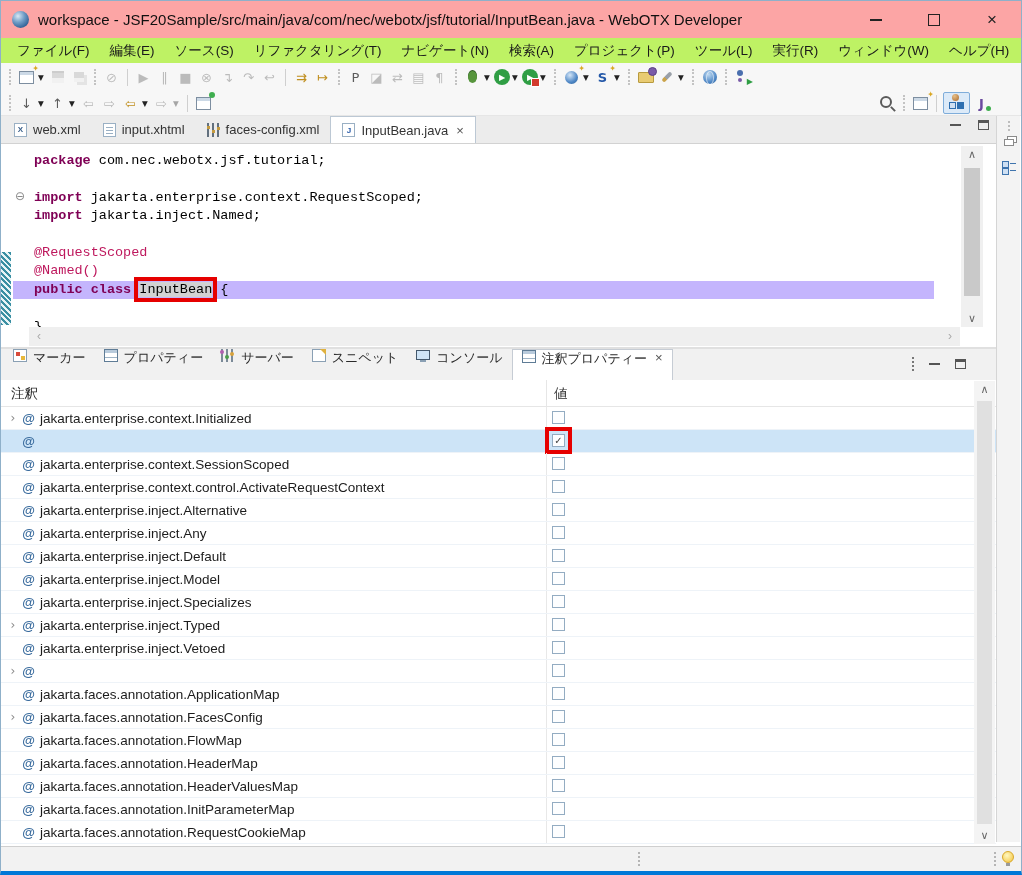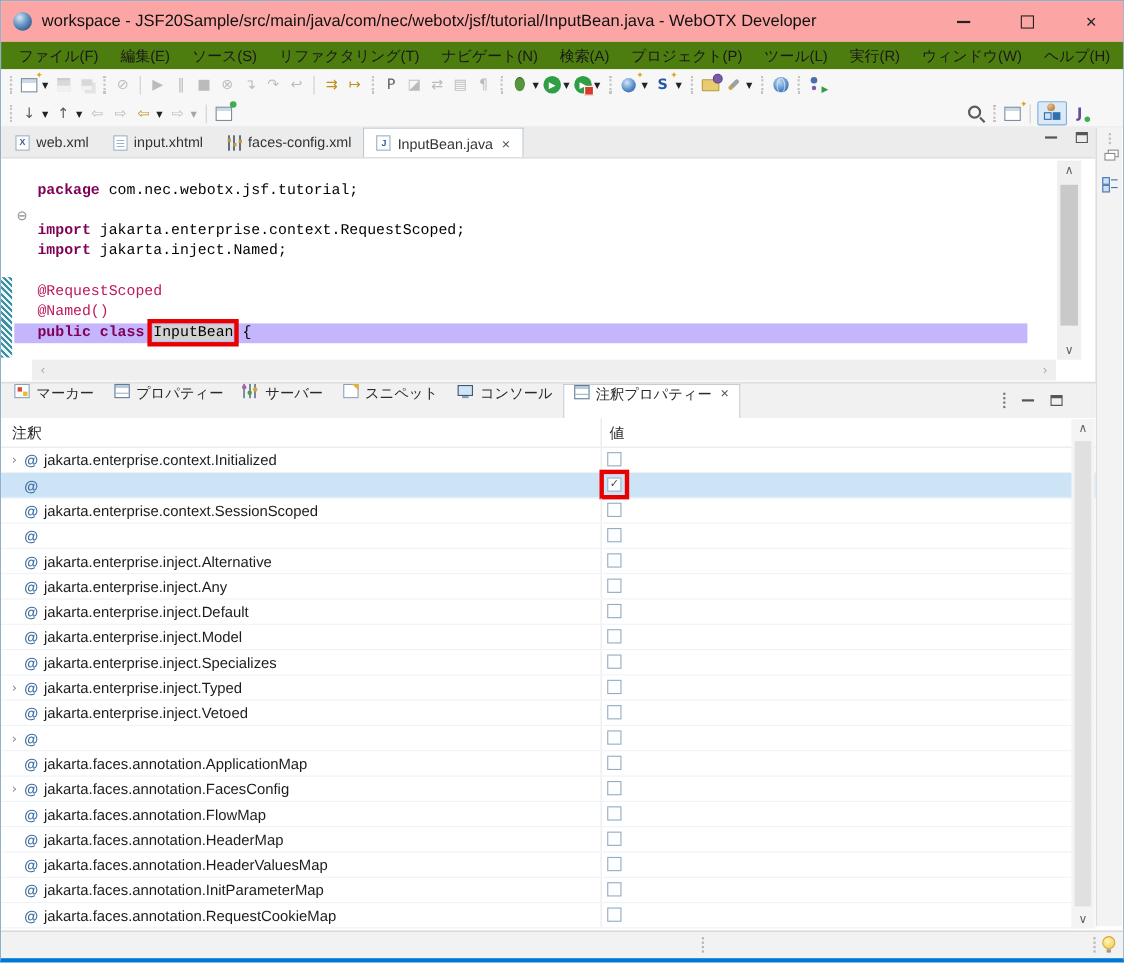--- a/index.html
+++ b/index.html
@@ -15,21 +15,21 @@
     background:radial-gradient(circle at 35% 30%, #d8e8f4, #6f9cc6 40%, #2d5e94 78%, #1c3f66); }
   .title-text { margin-left:9px; font-size:15px; color:#101010; }
   .win-controls { position:absolute; right:0; top:0; height:37px; display:flex; }
   .win-btn { width:58px; height:37px; display:flex; align-items:center; justify-content:center; color:#222; }
   .glyph-min { width:12px; height:0; border-bottom:2px solid #222; }
   .glyph-max { width:12px; height:12px; border:1.5px solid #222; }
   .glyph-close { font-size:17px; line-height:1; color:#222; font-weight:400; }
 
   
   .menubar { position:absolute; left:0; right:0; top:37px; height:25px;
-    background:#4d7c0f; display:flex; align-items:center; padding-left:6px; font-size:13.5px; color:#1a1a1a; }
+    background:#bef264; display:flex; align-items:center; padding-left:6px; font-size:13.5px; color:#1a1a1a; }
   .menu-item { padding:3px 10px; }
 
   
   .coolbar1 { position:absolute; left:0; right:0; top:62px; height:28px; background:#f7f7f7; }
   .coolbar2 { position:absolute; left:0; right:0; top:90px; height:25px; background:#f7f7f7;
     border-bottom:1px solid #e6e6e6; }
   .tb-row { display:flex; align-items:center; height:100%; padding-left:3px; }
   .tb-sep { width:1px; height:17px; background:#cfcfcf; margin:0 5px; }
   .tb-handle { width:0; height:16px; border-left:2px dotted #c3c3c3; margin:0 5px; }
   .tb-btn { display:inline-flex; align-items:center; margin:0 1px; height:22px; }
@@ -112,21 +112,21 @@
   .mini-min { width:11px; height:0; border-bottom:2px solid #555; }
   .mini-max { width:11px; height:10px; border:1px solid #555; border-top:3px solid #555; }
 
   
   .editor { position:absolute; left:0; right:25px; top:142px; height:206px; background:#fff;
     border-top:1px solid #d2d2d2; }
   .range-indicator { position:absolute; left:0; top:108px; width:10px; height:73px;
     background:repeating-linear-gradient(45deg,#3a8fa3 0 2px,#e8f4f6 2px 4px); }
   .fold-marker { position:absolute; left:14px; top:45px; font-size:12px; color:#8a8a8a;
     font-family:"DejaVu Sans",sans-serif; }
-  .code { position:absolute; left:12px; top:21px; right:62px;
+  .code { position:absolute; left:12px; top:8px; right:62px;
     font-family:"Liberation Mono","DejaVu Sans Mono",monospace; font-size:13.5px; }
   .cl { display:block; height:18.4px; line-height:18.4px; padding-left:21px; white-space:pre; color:#000; }
   .cl.current { background:#c4b5fd; }
   .kw { color:#7f0055; font-weight:bold; }
   .ann { color:#be185d; }
   .occ { background:#d2d2d2; }
   .red-box { outline:4px solid #e60000; outline-offset:1px; }
   .vscroll { position:absolute; right:13px; width:22px; top:2px; height:181px; background:#f0f0f0; }
   .vscroll .arr { position:absolute; left:0; right:0; text-align:center; font-size:11px; color:#666;
     font-family:"DejaVu Sans",sans-serif; }
@@ -504,20 +504,21 @@
         <div class="trow">
           <span class="expander"></span>
           <span class="at-icon">@</span>
           <span class="row-label">jakarta.enterprise.context.SessionScoped</span>
           <span class="vcell"></span>
           <span class="cbox"></span>
         </div>
         <div class="trow">
           <span class="expander"></span>
           <span class="at-icon">@</span>
+          <span class="row-label">jakarta.enterprise.context.control.ActivateRequestContext</span>
           <span class="vcell"></span>
           <span class="cbox"></span>
         </div>
         <div class="trow">
           <span class="expander"></span>
           <span class="at-icon">@</span>
           <span class="row-label">jakarta.enterprise.inject.Alternative</span>
           <span class="vcell"></span>
           <span class="cbox"></span>
         </div>

